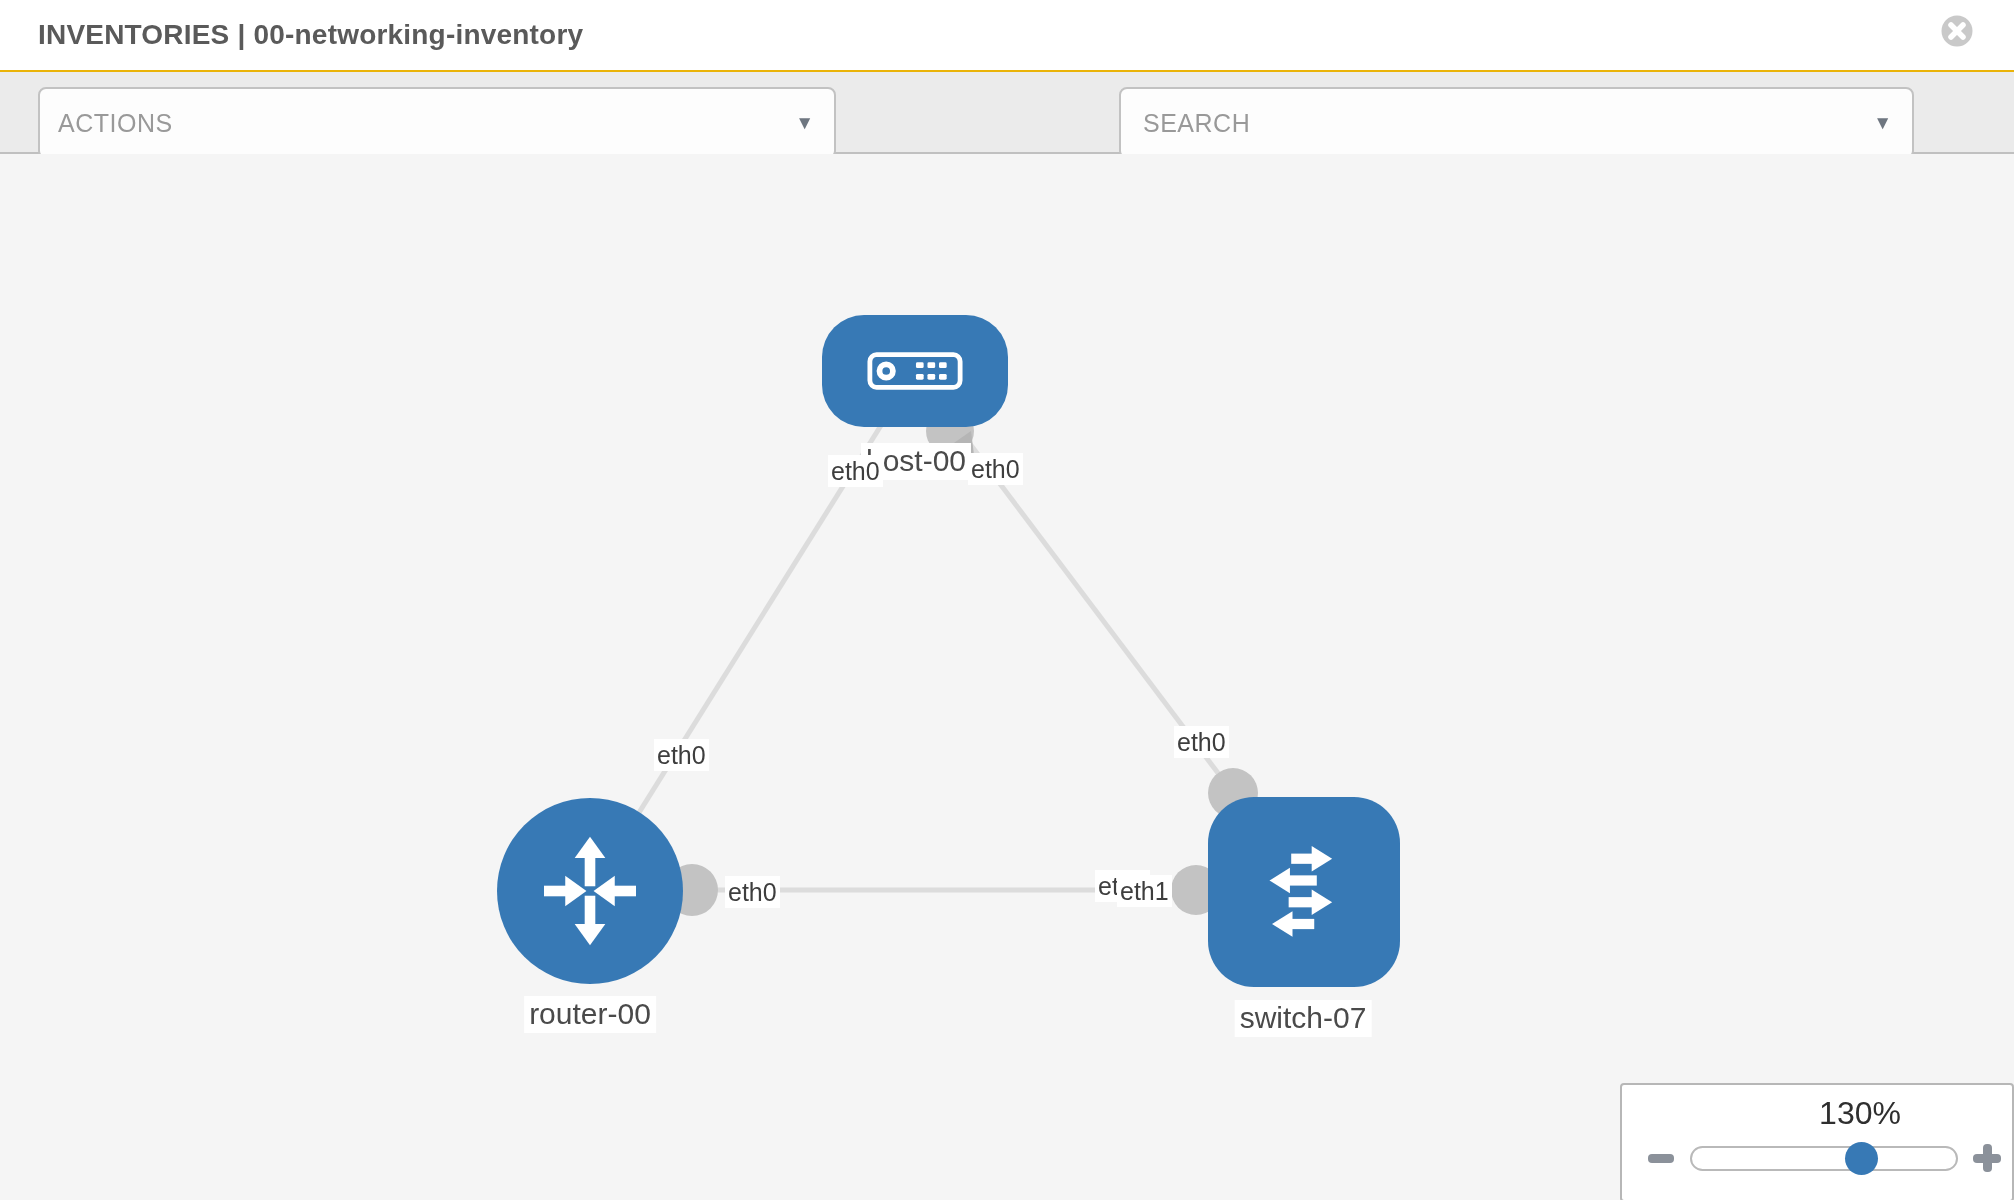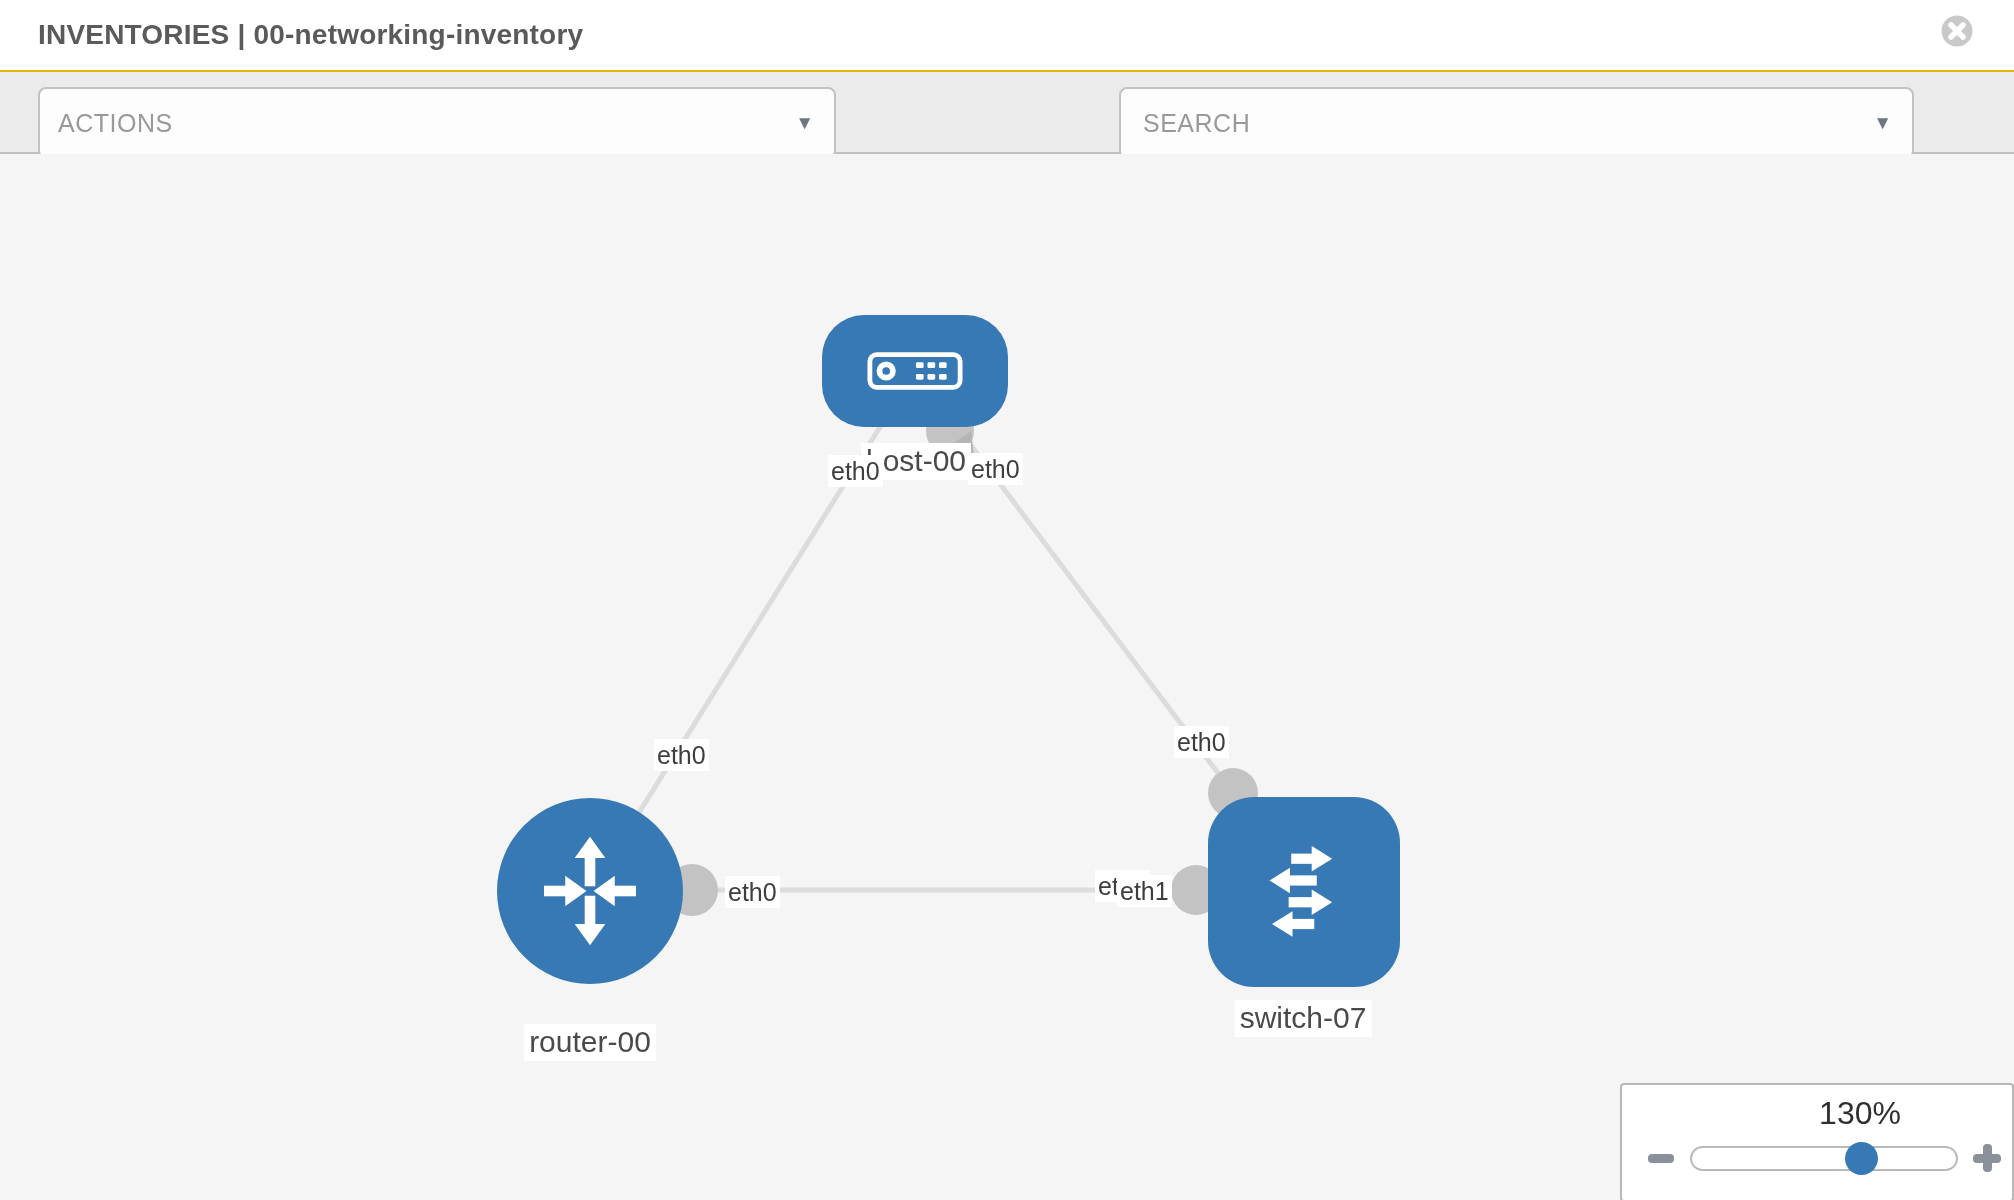--- a/index.html
+++ b/index.html
@@ -33,21 +33,21 @@
   .arrowhead { fill:#b5b5b5; }
 
   .node { position:absolute; background:#3779b5; display:flex; align-items:center; justify-content:center; cursor:pointer; }
   .node svg { display:block; }
   .node-host { left:822px; top:161px; width:186px; height:112px; border-radius:42px; }
   .node-router { left:497px; top:644px; width:186px; height:186px; border-radius:50%; }
   .node-switch { left:1208px; top:643px; width:192px; height:190px; border-radius:46px; }
 
   .node-label { position:absolute; transform:translateX(-50%); background:#ffffff; color:#4a4a4a; font-size:30px; line-height:1.15; padding:1px 5px; white-space:nowrap; }
   .lbl-host { left:916px; top:289px; }
-  .lbl-router { left:590px; top:870px; }
+  .lbl-router { left:590px; top:842px; }
   .lbl-switch { left:1303px; top:846px; }
 
   .if-label { position:absolute; background:#ffffff; color:#3e3e3e; font-size:25px; line-height:1.2; padding:1px 3px; white-space:nowrap; }
   .if-host-left { left:828px; top:301px; }
   .if-host-right { left:968px; top:299px; }
   .if-router-top { left:654px; top:585px; }
   .if-switch-top { left:1174px; top:572px; }
   .if-link-router { left:725px; top:722px; }
   .if-link-switch-back { left:1095px; top:716px; }
   .if-link-switch-front { left:1117px; top:714px;margin-top:7px; }

